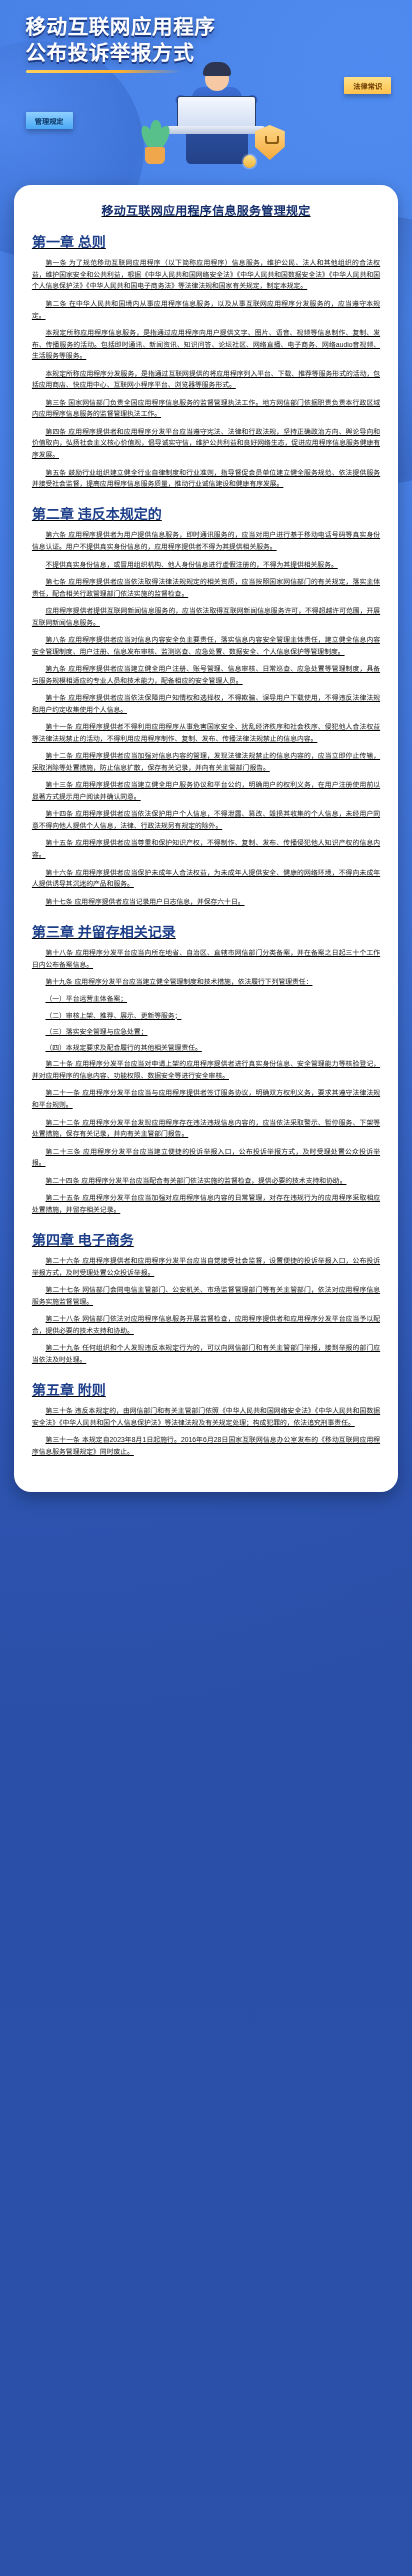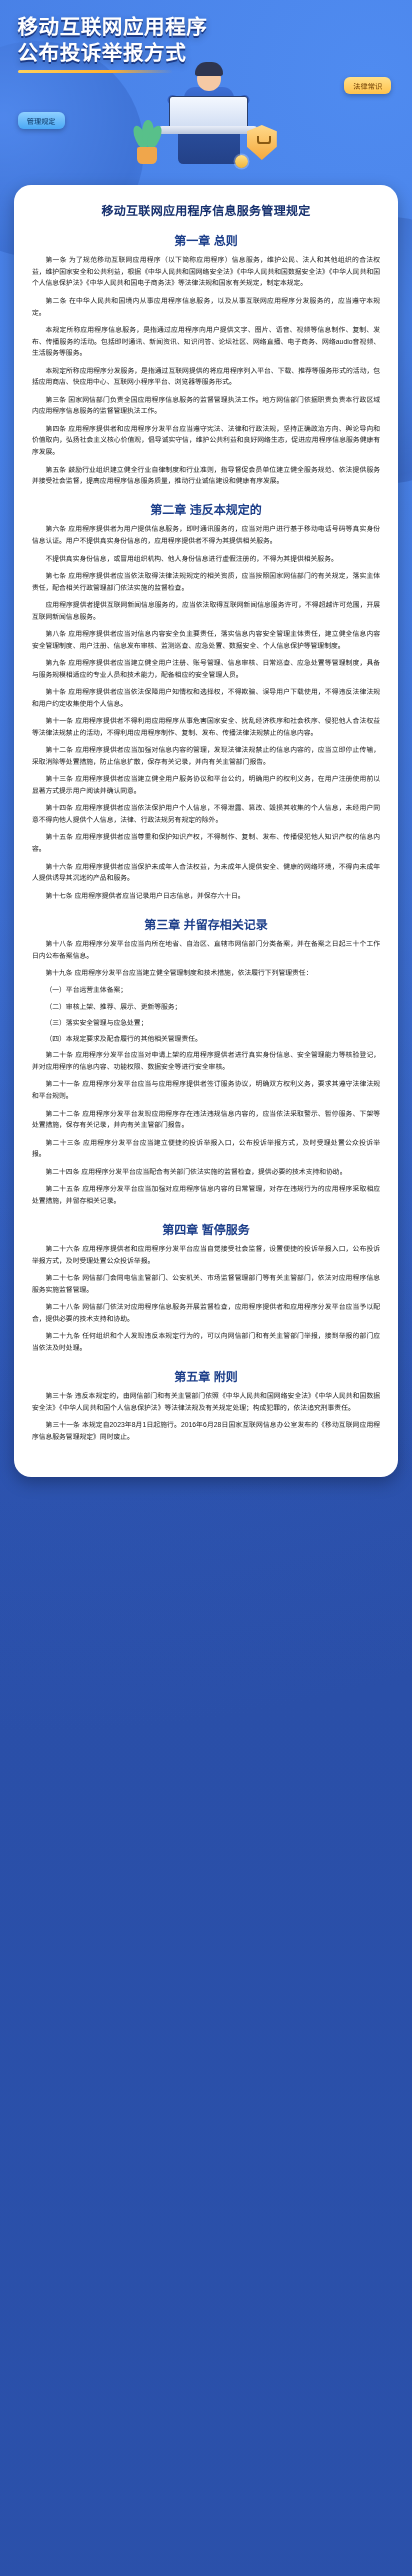--- a/index.html
+++ b/index.html
@@ -24,41 +24,41 @@
   .b1{width:216px;height:216px;left:-72px;top:41px;background:radial-gradient(circle at 35% 35%,#5c93f5,#2a55b4 70%,rgba(42,85,180,0));}
   .b2{width:268px;height:268px;right:-103px;top:216px;background:radial-gradient(circle at 40% 40%,#4b85ee,#27489c 70%,rgba(39,72,156,0));}
   .grid-dots{
     position:absolute;inset:0;
     background-image:radial-gradient(rgba(255,255,255,.10) 0.5px, rgba(255,255,255,0) 0.5px);
     background-size:13.4px 13.4px;
     opacity:.5;
   }
 
   
-  .header{position:relative;height:185px;}
+  .header{position:relative;height:185px;margin-left:8px;}
   .title-wrap{position:relative;padding:14.4px 0 0 17.5px;z-index:5;}
   .big-title{
     margin:0;
     font-size:20.6px;
     line-height:1.22;
     font-weight:bold;
     color:#ffffff;
     letter-spacing:0.5px;
     text-shadow:0 1.5px 0 #1d3b86, 0 3.1px 7.2px rgba(0,0,0,.30);
   }
   .big-title .l2{display:block;}
   .title-underline{
     margin-top:5.2px;width:155px;height:3.6px;border-radius:2.1px;
     background:linear-gradient(90deg,#ffd15c,#ffb02e 60%,rgba(255,176,46,0));
   }
 
   .pill{
     position:absolute;z-index:6;
-    padding:3.6px 9.3px;border-radius:6px;
-    font-size:7.2px;color:#1b3a83;font-weight:normal;
+    padding:3.6px 9.3px;border-radius:1px;
+    font-size:7.2px;color:#1b3a83;font-weight:bold;
     background:linear-gradient(180deg,#ffffff,#e8f0ff);
     box-shadow:0 2.1px 5.2px rgba(0,0,0,.25);
     white-space:nowrap;
   }
   .pill-law{right:20.6px;top:77px;background:linear-gradient(180deg,#ffe08a,#ffc24d);color:#6b3b00;}
   .pill-rule{left:17.5px;top:112px;background:linear-gradient(180deg,#8fd0ff,#4aa8f5);color:#06305e;}
 
   
   .person{position:absolute;left:129px;top:49px;width:155px;height:124px;z-index:4;}
   .laptop-base{position:absolute;left:30px;top:77px;width:98px;height:8.2px;border-radius:3.1px;background:linear-gradient(180deg,#e9eef8,#b9c6dd);}
@@ -80,32 +80,33 @@
   .coin{position:absolute;right:36px;top:106px;width:13.4px;height:13.4px;border-radius:50%;background:linear-gradient(180deg,#ffe08a,#f0b53a);box-shadow:0 0 0 1.5px rgba(255,255,255,.25);}
 
   
   .card{
     position:relative;z-index:8;
     margin:0 14.4px 31px 14.4px;
     background:#ffffff;
     border-radius:17px;
     box-shadow:0 5.2px 15.5px rgba(0,0,0,.28);
     padding:15.5px 17.5px 24px 17.5px;
+    text-decoration:underline;
   }
   .doc-title{
     margin:0 0 2.1px 0;
     text-align:center;
     font-size:12px;
     font-weight:bold;
     color:#16306e;
     letter-spacing:0.3px;
   }
   .chapter{
-    text-align:center;
-    font-size:12px;
+    text-align:left;
+    font-size:14px;
     font-weight:bold;
     color:#1d3f8a;
     margin:13.4px 0 6.2px 0;
   }
   p.art{
     margin:0 0 5.7px 0;
     font-size:6.8px;
     line-height:1.72;
     color:#1a1a1a;
     text-align:justify;
@@ -192,21 +193,21 @@
         <p class="sub">（一）平台运营主体备案；</p>
         <p class="sub">（二）审核上架、推荐、展示、更新等服务；</p>
         <p class="sub">（三）落实安全管理与应急处置；</p>
         <p class="sub">（四）本规定要求及配合履行的其他相关管理责任。</p>
         <p class="art">第二十条 应用程序分发平台应当对申请上架的应用程序提供者进行真实身份信息、安全管理能力等核验登记，并对应用程序的信息内容、功能权限、数据安全等进行安全审核。</p>
         <p class="art">第二十一条 应用程序分发平台应当与应用程序提供者签订服务协议，明确双方权利义务，要求其遵守法律法规和平台规则。</p>
         <p class="art">第二十二条 应用程序分发平台发现应用程序存在违法违规信息内容的，应当依法采取警示、暂停服务、下架等处置措施，保存有关记录，并向有关主管部门报告。</p>
         <p class="art">第二十三条 应用程序分发平台应当建立便捷的投诉举报入口，公布投诉举报方式，及时受理处置公众投诉举报。</p>
         <p class="art">第二十四条 应用程序分发平台应当配合有关部门依法实施的监督检查，提供必要的技术支持和协助。</p>
         <p class="art">第二十五条 应用程序分发平台应当加强对应用程序信息内容的日常管理，对存在违规行为的应用程序采取相应处置措施，并留存相关记录。</p>
-        <div class="chapter">第四章 暂停服务</div>
+        <div class="chapter">第四章 电子商务</div>
         <p class="art">第二十六条 应用程序提供者和应用程序分发平台应当自觉接受社会监督，设置便捷的投诉举报入口，公布投诉举报方式，及时受理处置公众投诉举报。</p>
         <p class="art">第二十七条 网信部门会同电信主管部门、公安机关、市场监督管理部门等有关主管部门，依法对应用程序信息服务实施监督管理。</p>
         <p class="art">第二十八条 网信部门依法对应用程序信息服务开展监督检查，应用程序提供者和应用程序分发平台应当予以配合，提供必要的技术支持和协助。</p>
         <p class="art">第二十九条 任何组织和个人发现违反本规定行为的，可以向网信部门和有关主管部门举报，接到举报的部门应当依法及时处理。</p>
         <div class="chapter">第五章 附则</div>
         <p class="art">第三十条 违反本规定的，由网信部门和有关主管部门依照《中华人民共和国网络安全法》《中华人民共和国数据安全法》《中华人民共和国个人信息保护法》等法律法规及有关规定处理；构成犯罪的，依法追究刑事责任。</p>
         <p class="art">第三十一条 本规定自2023年8月1日起施行。2016年6月28日国家互联网信息办公室发布的《移动互联网应用程序信息服务管理规定》同时废止。</p>
       </div>
     <div class="footer-space"></div>
   </div>

